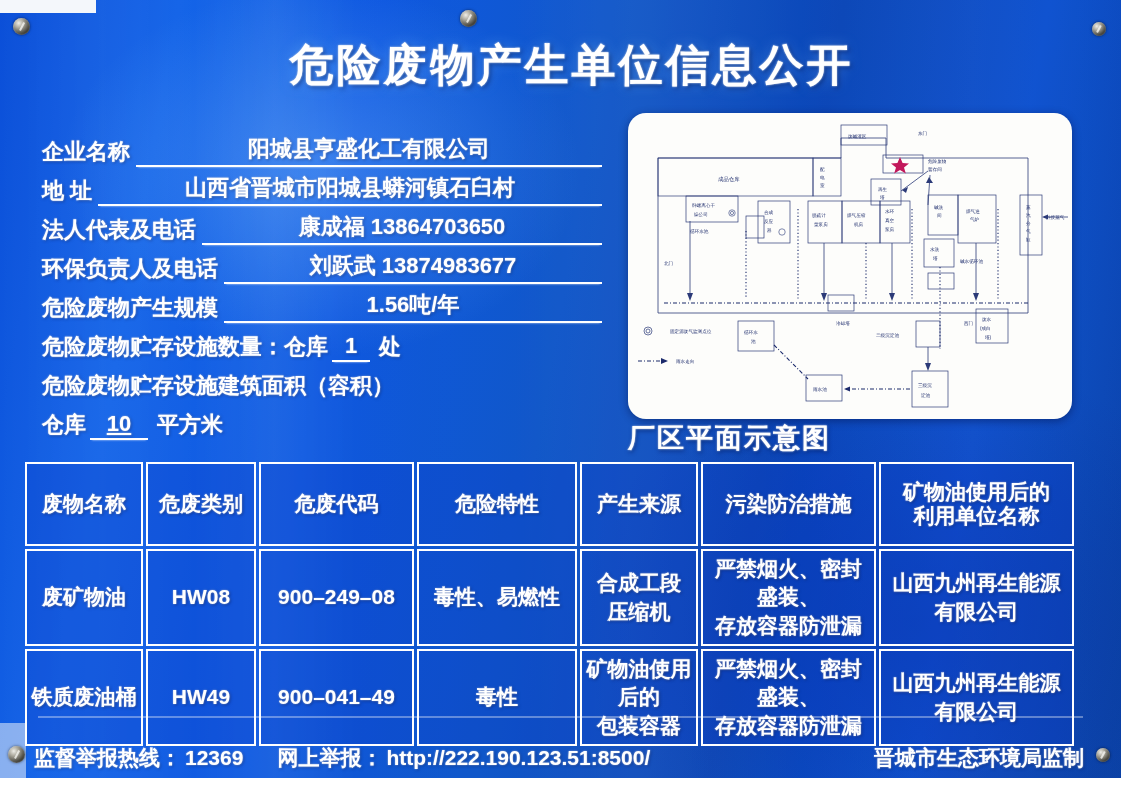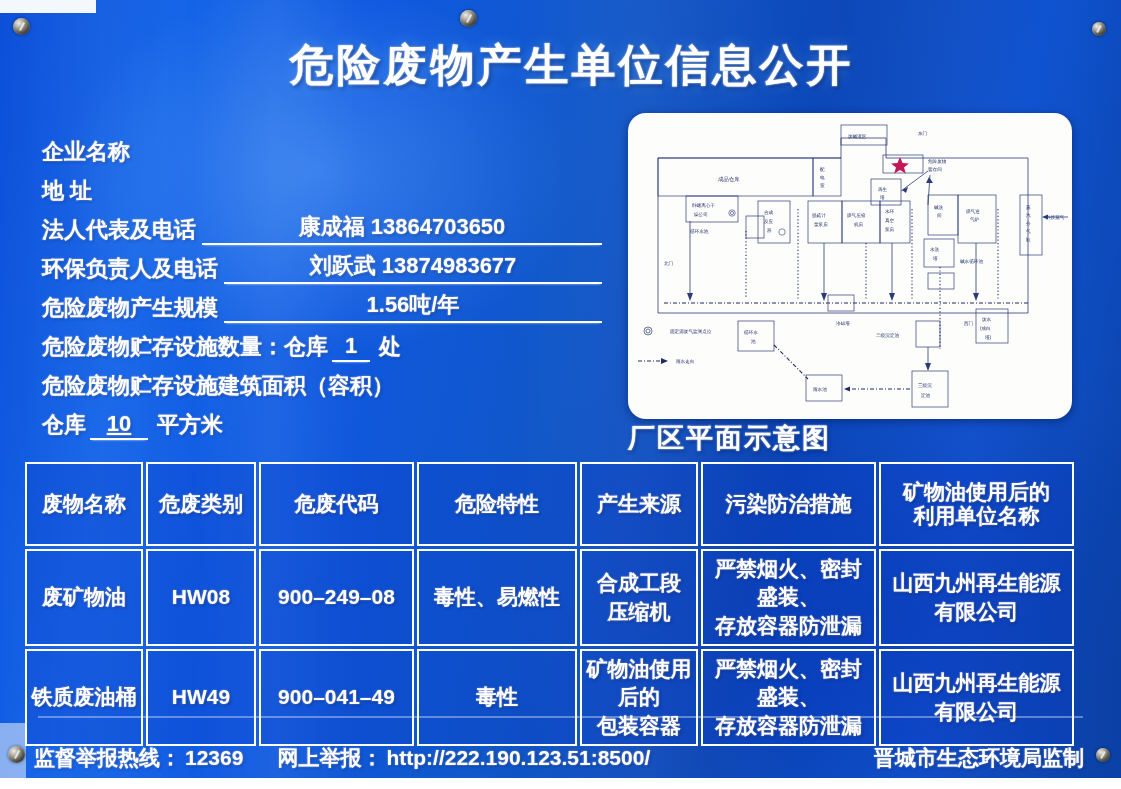--- a/index.html
+++ b/index.html
@@ -234,24 +234,26 @@
   <div class="screw screw-tr"></div>
   <div class="screw screw-bl"></div>
   <div class="screw screw-br"></div>
 
   <div class="title">危险废物产生单位信息公开</div>
 
   <div class="info">
 
     <div class="info-row">
       <span class="lbl">企业名称</span>
+      <span class="fill">阳城县亨盛化工有限公司</span>
     </div>
 
     <div class="info-row">
       <span class="lbl">地    址</span>
+      <span class="fill">山西省晋城市阳城县蟒河镇石臼村</span>
     </div>
 
     <div class="info-row plain">
       <span class="lbl">法人代表及电话</span>
       <span class="fill">康成福 13864703650</span>
     </div>
 
     <div class="info-row plain">
       <span class="lbl">环保负责人及电话</span>
       <span class="fill">刘跃武 13874983677</span>

